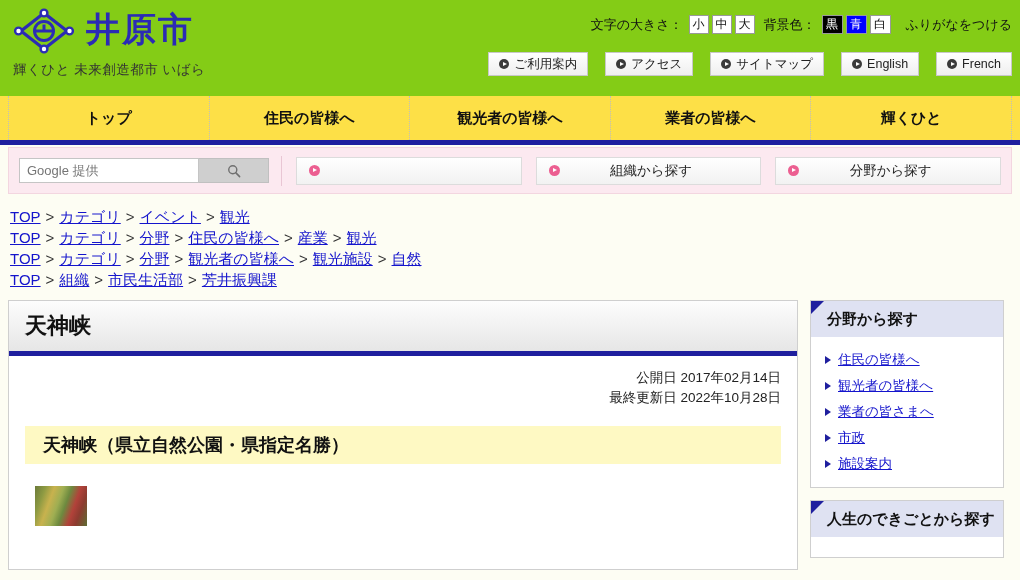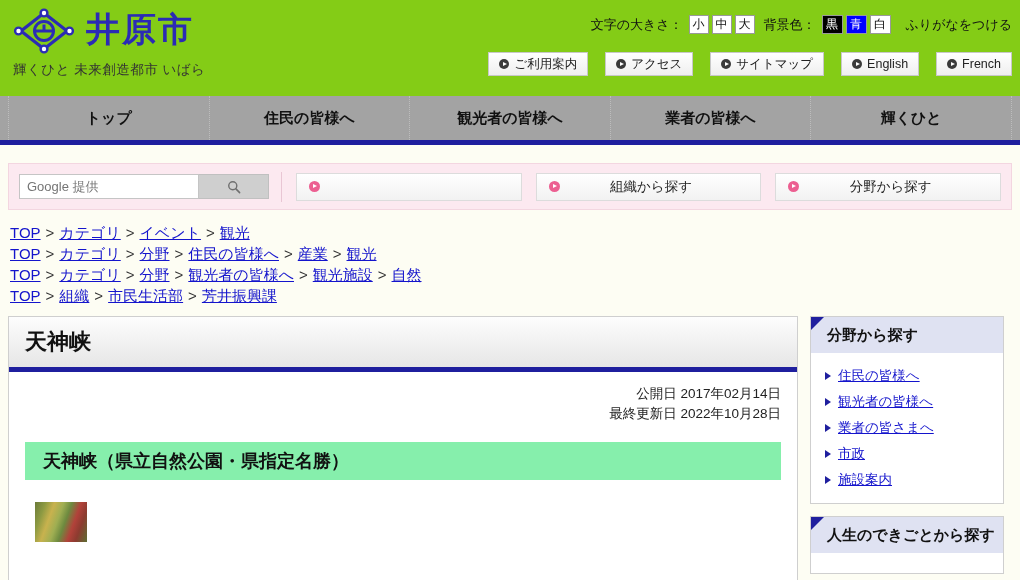--- a/index.html
+++ b/index.html
@@ -111,40 +111,40 @@
     left: 3.5px; top: 2.5px;
     border-left: 4px solid #fff;
     border-top: 2.5px solid transparent;
     border-bottom: 2.5px solid transparent;
   }
 
   
   .gnav {
     display: flex;
     height: 49px;
-    background: #a3a3a3;
+    background: #fde047;
     border-bottom: 5px solid #1f1f9e;
     padding: 0 8px;
   }
   .gnav-item {
     flex: 1;
     display: flex;
     align-items: center;
     justify-content: center;
     font-size: 15px;
     font-weight: 700;
     color: #111;
     text-decoration: none;
     border-right: 1px dotted #bdbdbd;
     cursor: pointer;
   }
   .gnav-item:first-child { border-left: 1px dotted #bdbdbd; }
 
   
-  .quickbar-wrap { padding: 18px 8px 0 8px; }
+  .quickbar-wrap { padding: 2px 8px 0 8px; }
   .quickbar {
     display: flex;
     align-items: center;
     background: #fce9f0;
     border: 1px solid #f3d6e0;
     height: 47px;
     padding: 0 10px;
   }
   .search-group { display: flex; align-items: center; }
   .search-input {
@@ -236,21 +236,21 @@
   }
   .dates {
     text-align: right;
     padding: 12px 16px 0 0;
     font-size: 13.5px;
     line-height: 20px;
     color: #222;
   }
   .subhead {
     margin: 18px 16px 0 16px;
-    background: #86efac;
+    background: #fef9c3;
     height: 38px;
     display: flex;
     align-items: center;
     padding-left: 18px;
     font-size: 18px;
     font-weight: 700;
     color: #111;
   }
   .photo-wrap { padding: 22px 0 0 26px; }
   .photo {

